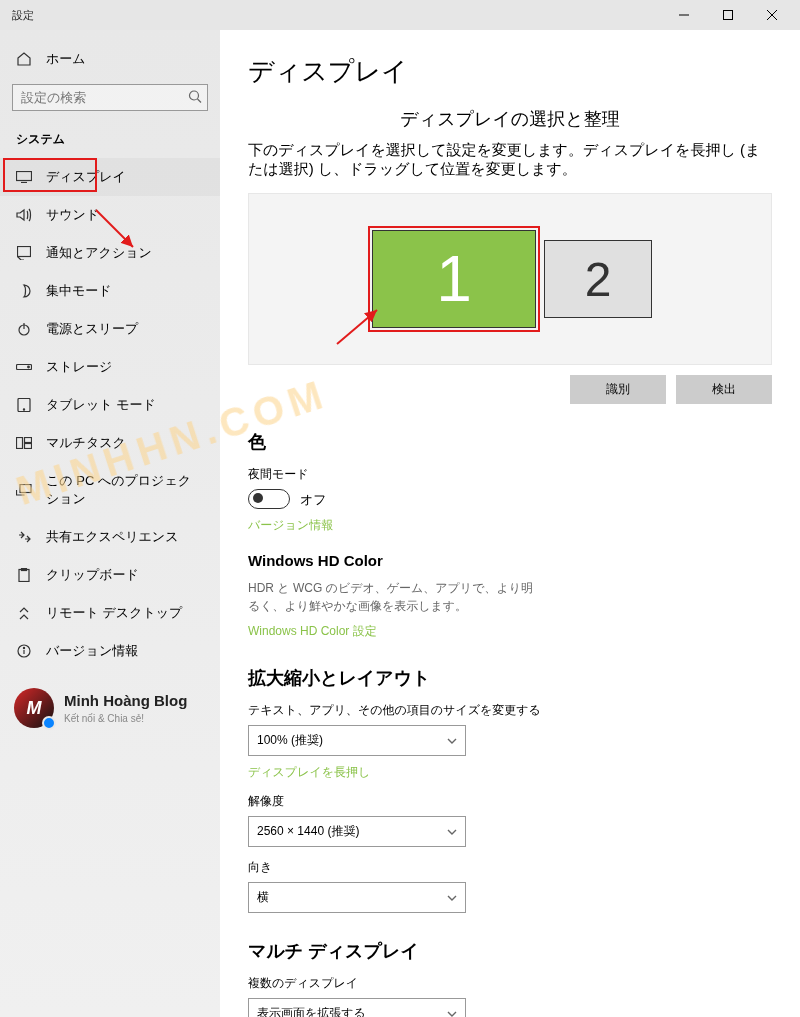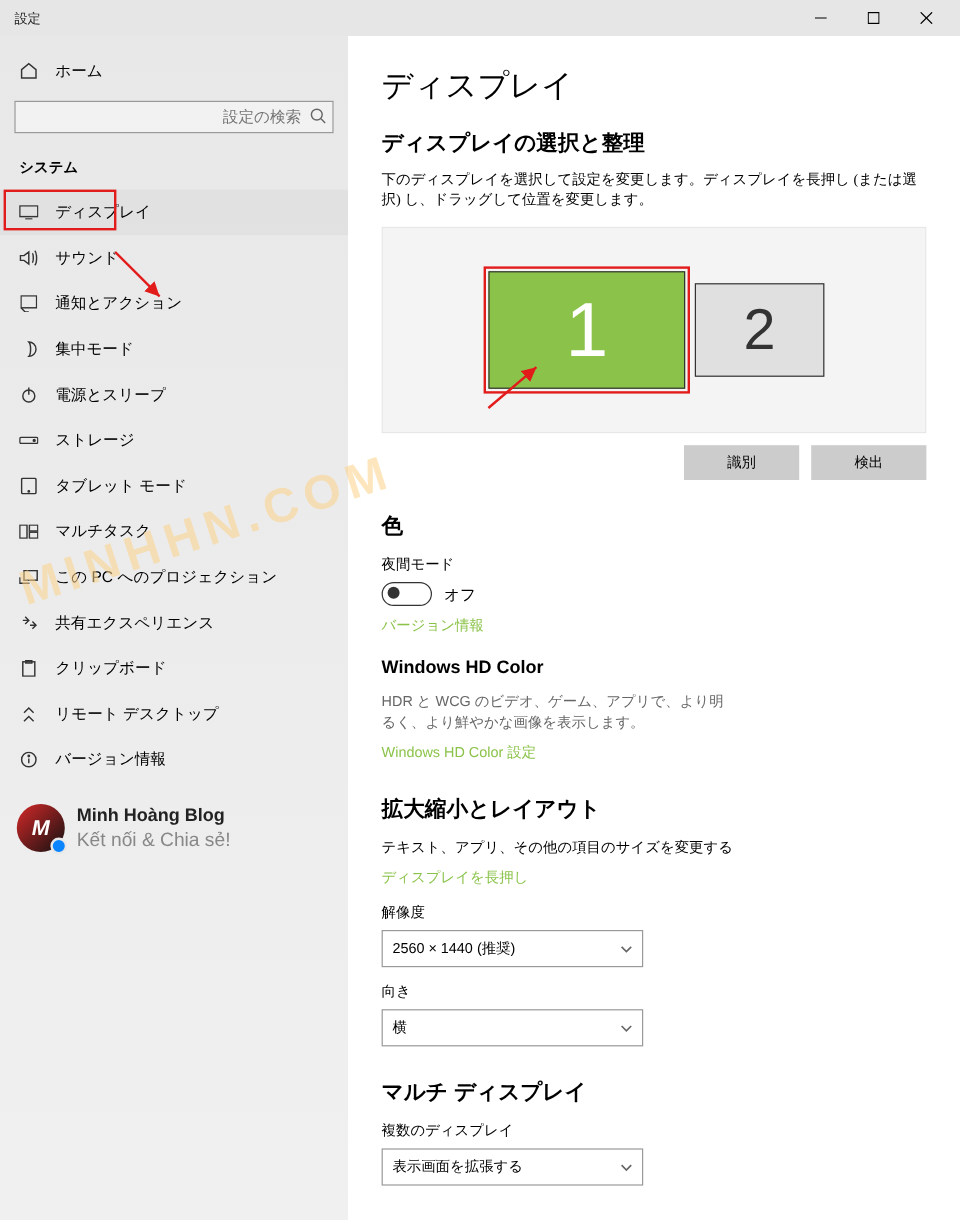--- a/index.html
+++ b/index.html
@@ -49,21 +49,21 @@
   stroke: #000;
   stroke-width: 1;
   fill: none;
 }
 .body {
   flex: 1;
   display: flex;
   overflow: hidden;
 }
 .sidebar {
-  width: 290px;
+  width: 220px;
   background: linear-gradient(to bottom, #e8e8e8, #f0f0f0);
   padding-top: 12px;
   box-sizing: border-box;
   position: relative;
 }
 .home-row {
   display: flex;
   align-items: center;
   padding: 8px 16px;
   font-size: 13px;
@@ -79,21 +79,20 @@
   position: relative;
 }
 .search-input {
   width: 100%;
   box-sizing: border-box;
   border: 1px solid #999;
   background: rgba(255,255,255,0.4);
   padding: 5px 26px 5px 8px;
   font-size: 13px;
   color: #666;
-  text-align: right;
 }
 .search-ico {
   position: absolute;
   right: 6px;
   top: 50%;
   transform: translateY(-50%);
 }
 .cat-title {
   padding: 8px 16px 10px;
   font-size: 12px;
@@ -131,28 +130,28 @@
   padding: 24px 28px 10px;
   overflow: auto;
 }
 .content h1 {
   font-size: 26px;
   font-weight: 400;
   margin: 0 0 18px;
 }
 .content h2 {
   font-size: 18px;
-  font-weight: 700;
+  font-weight: 400;
   margin: 0 0 10px;
+  text-align: center;
 }
 .content p.desc {
-  font-size: 12px;
+  font-size: 15px;
   margin: 0 0 14px;
   color: #000;
-  font-family: Liberation Serif, serif;
 }
 .display-area {
   border: 1px solid rgba(0,0,0,0.05);
   background: #f4f4f4;
   height: 170px;
   position: relative;
   display: flex;
   align-items: center;
   justify-content: center;
 }
@@ -274,21 +273,21 @@
 }
 .blog-logo {
   width: 40px; height: 40px; border-radius: 50%;
   background: linear-gradient(135deg,#d62828,#111);
   display:flex; align-items:center; justify-content:center;
   color:#fff; font-weight:bold; font-style:italic; font-size:18px;
   position: relative;
 }
 .blog-dot { width:10px; height:10px; background:#0a84ff; border-radius:50%; position:absolute; bottom:-2px; right:-2px; border:2px solid #e8e8e8;}
 .blog-title { font-size: 15px; font-weight:700; color:#222;}
-.blog-sub { font-size: 16px; color: #888; margin-top:4px;}
+.blog-sub { font-size: 10px; color: #888; margin-top:4px;}
 .wm {
   position: absolute;
   top: 390px;
   left: 10px;
   transform: rotate(-18deg);
   color: #fcd38a;
   font-size: 40px;
   letter-spacing: 6px;
   font-weight: 700;
   opacity: 0.55;
@@ -520,20 +519,26 @@
         <span>オフ</span>
       </div>
       <a class="link-txt">バージョン情報</a>
 
       <div class="subsection-h">Windows HD Color</div>
       <div class="desc-gray" style="max-width:290px;">HDR と WCG のビデオ、ゲーム、アプリで、より明るく、より鮮やかな画像を表示します。</div>
       <a class="link-txt">Windows HD Color 設定</a>
 
       <div class="section-h">拡大縮小とレイアウト</div>
       <div class="label-txt">テキスト、アプリ、その他の項目のサイズを変更する</div>
+      <div class="dropdown">
+        <span>100% (推奨)</span>
+        <svg class="chev-down" viewBox="0 0 10 10" fill="none" stroke="#666" stroke-width="1.4">
+            <path d="M1 3l4 4 4-4"></path>
+          </svg>
+      </div>
       <a class="link-txt">ディスプレイを長押し</a>
 
       <div class="label-txt" style="margin-top:12px;">解像度</div>
       <div class="dropdown">
         <span>2560 × 1440 (推奨)</span>
         <svg class="chev-down" viewBox="0 0 10 10" fill="none" stroke="#666" stroke-width="1.4">
             <path d="M1 3l4 4 4-4"></path>
           </svg>
       </div>
 

